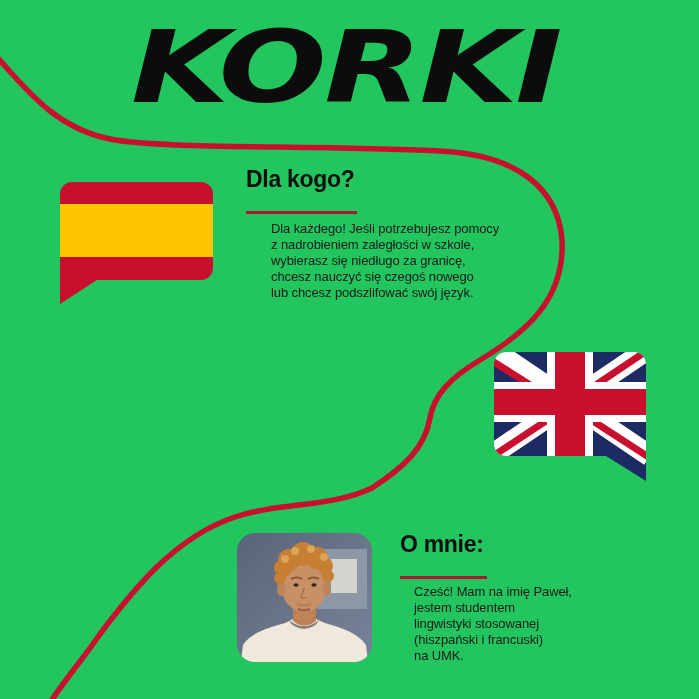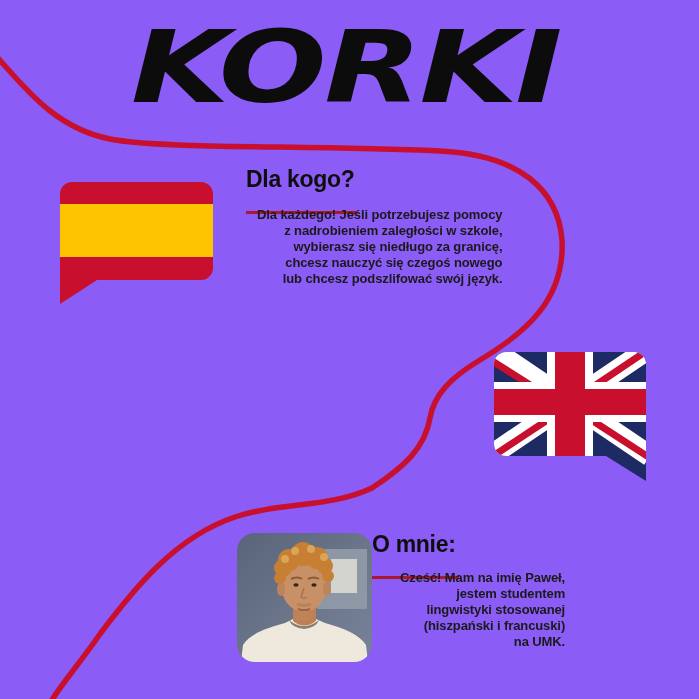--- a/index.html
+++ b/index.html
@@ -1,41 +1,41 @@
 <!DOCTYPE html>
 <html><head>
 <meta charset="utf-8">
 <style>
   html,body{margin:0;padding:0;background:#e8e8e8;}
   .poster{
-    position:relative;width:699px;height:699px;background:#8b5cf6;overflow:hidden;
+    position:relative;width:699px;height:699px;background:#22c55e;overflow:hidden;
     font-family:"Liberation Sans",sans-serif;color:#111;margin:0 auto;
   }
   .squiggle{position:absolute;left:0;top:0;z-index:0;}
   .title{
     position:absolute;left:131px;top:18px;z-index:2;
     font-family:"DejaVu Sans",sans-serif;font-weight:bold;font-style:italic;
     font-size:100px;line-height:1;letter-spacing:-2px;color:#0c0c0c;
     transform:scaleX(1.27);transform-origin:left top;white-space:nowrap;
   }
   .flag{position:absolute;z-index:2;line-height:0;}
   .flag-es{left:55px;top:180px;}
   .flag-uk{left:490px;top:348px;}
   .heading{
     position:absolute;z-index:2;display:inline-block;margin:0;
     font-size:23px;font-weight:bold;letter-spacing:-0.3px;line-height:1.05;color:#0e0e0e;
     padding:0 3px 20px 0;border-bottom:3px solid #A6192E;white-space:nowrap;
   }
   .h-dla-kogo{left:246px;top:167px;}
   .h-o-zajeciach{left:51px;top:342px;}
-  .h-o-mnie{left:372px;top:532px;}
+  .h-o-mnie{left:400px;top:532px;}
   .body-text{
-    position:absolute;z-index:2;margin:0;
-    font-size:13px;font-weight:bold;letter-spacing:-0.1px;line-height:16px;
-    white-space:pre-line;color:#1a1a1a;text-align:right;
+    position:absolute;z-index:2;margin:14px;
+    font-size:13px;font-weight:normal;letter-spacing:-0.1px;line-height:16px;
+    white-space:pre-line;color:#1a1a1a;
   }
   .p-dla-kogo{left:257px;top:207px;}
   .p-o-zajeciach{left:58px;top:389px;}
   .p-o-mnie{left:400px;top:570px;line-height:16px;}
   .photo{
     position:absolute;z-index:2;left:237px;top:533px;width:135px;height:129px;
     border-radius:18px;overflow:hidden;line-height:0;
   }
 </style>
 </head>

